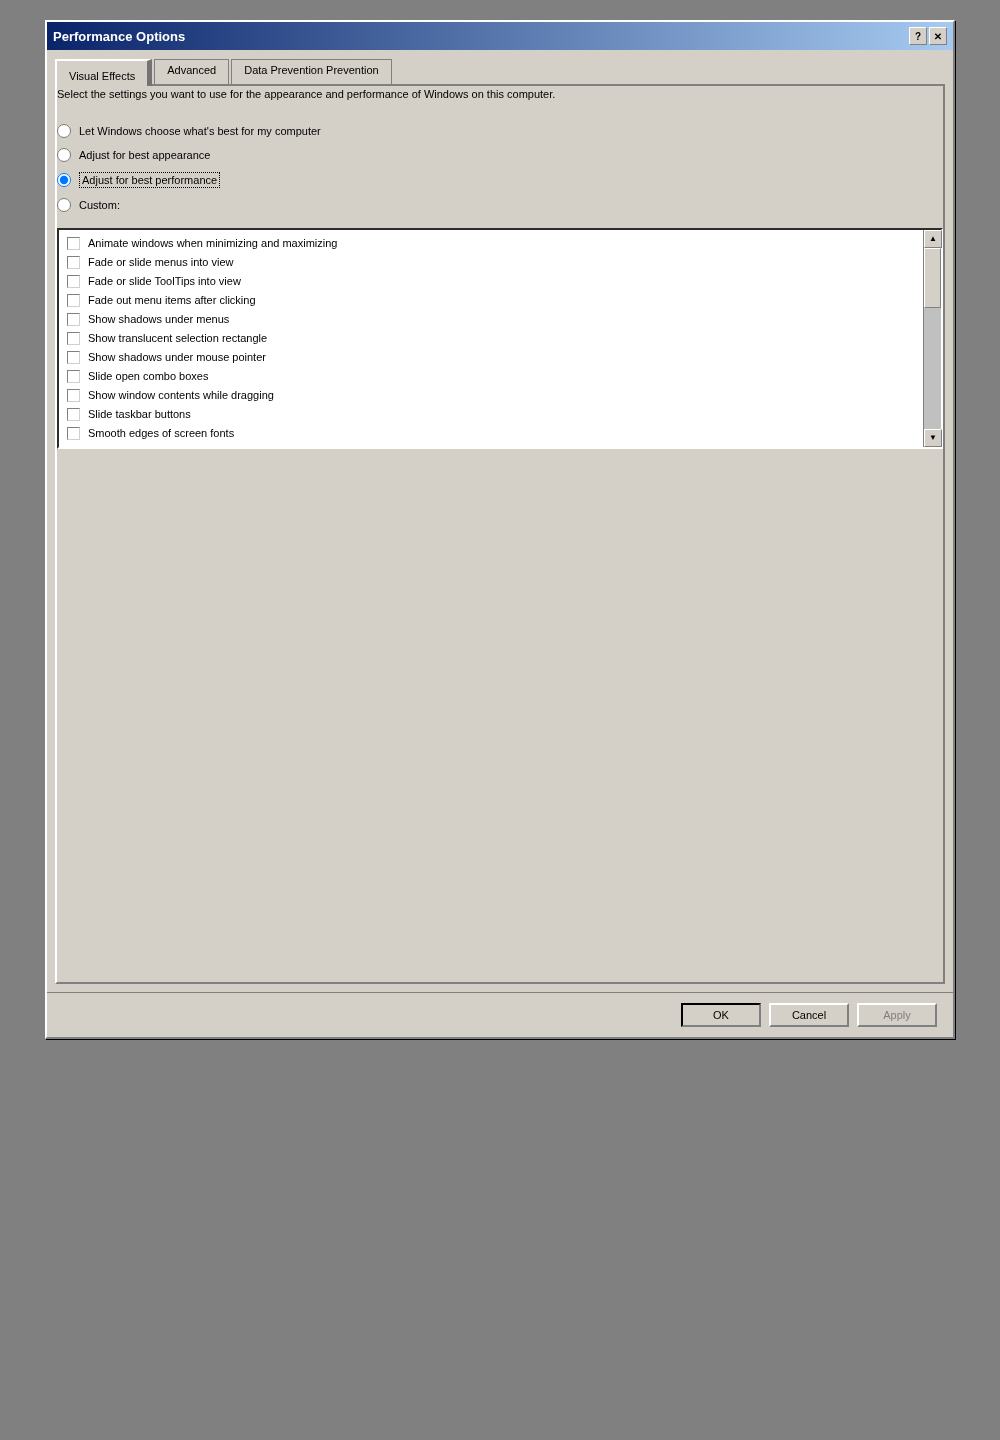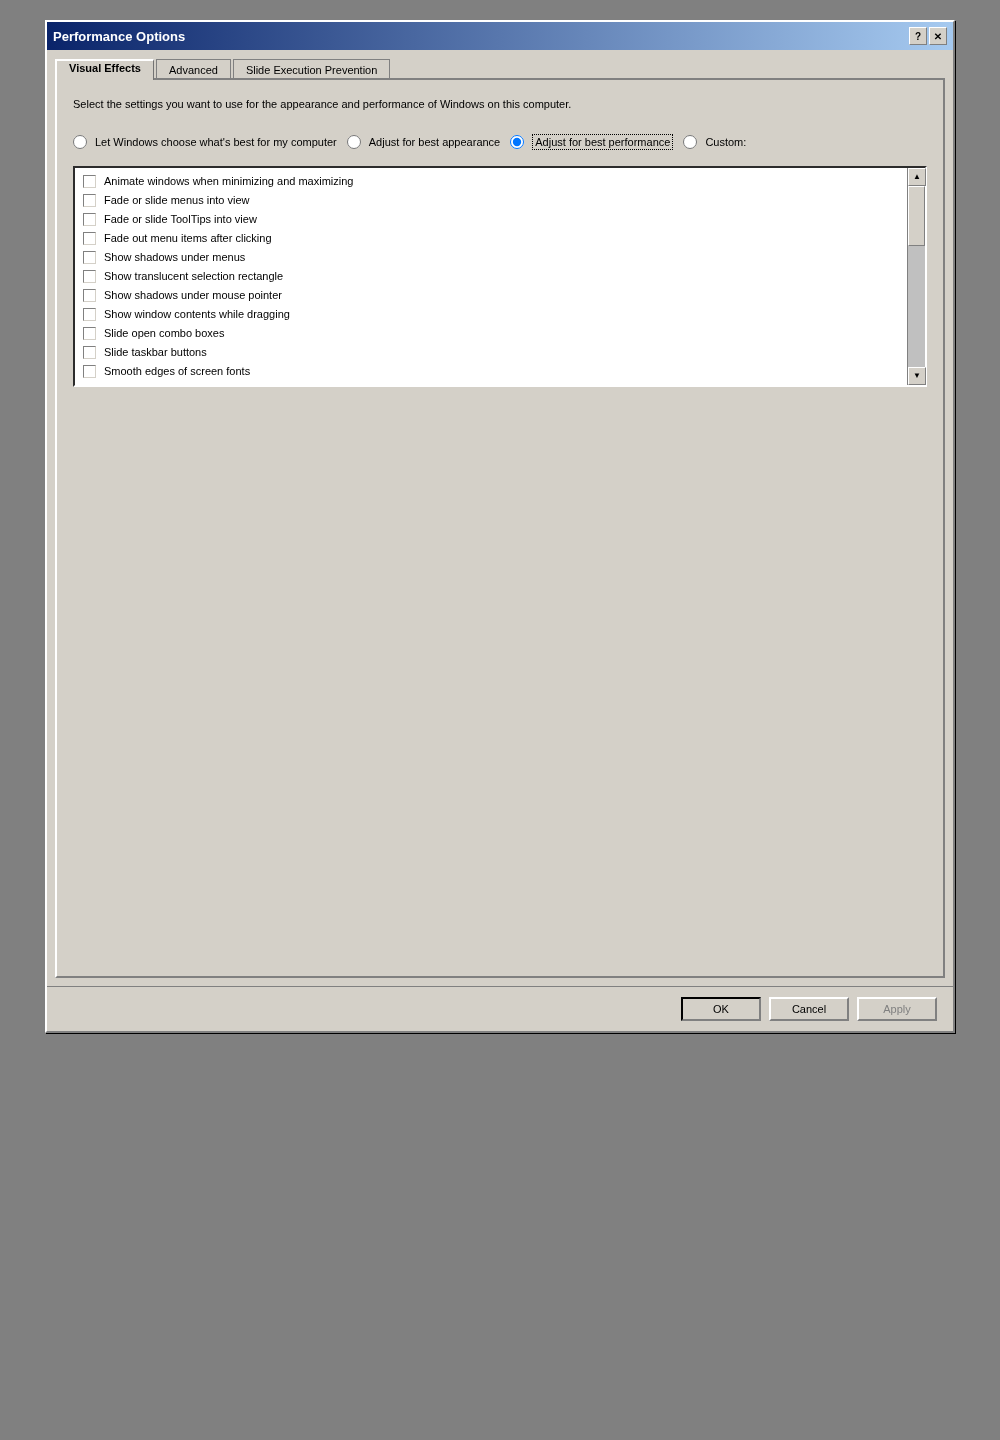--- a/index.html
+++ b/index.html
@@ -82,48 +82,47 @@
       font-size: 11px;
       margin-right: 2px;
       position: relative;
       top: 1px;
     }
 
     .tab.active {
       background: #d4d0c8;
       border-top: 2px solid #ffffff;
       border-left: 2px solid #ffffff;
-      border-right: 1px solid #737373;
+      border-right: 5px solid #737373;
       border-bottom: none;
       z-index: 2;
-      padding-top: 1px;
-      font-weight: bold;
+      padding-top: 9px;
+      font-weight: normal;
     }
 
     .tab-panel {
       background: #d4d0c8;
       border: 2px solid #808080;
       border-top: 2px solid #808080;
       border-left: 2px solid #ffffff;
-      padding: 16px;
       min-height: 900px;
       position: relative;
       z-index: 1;
     }
 
     .description-text {
       font-size: 11px;
       line-height: 1.6;
       margin-bottom: 20px;
       color: #000;
     }
 
     .radio-group {
       display: flex;
-      flex-direction: row;
+      flex-direction: column;
       gap: 10px;
       margin-bottom: 16px;
     }
 
     .radio-item {
       display: flex;
       align-items: center;
       gap: 8px;
       font-size: 11px;
       cursor: pointer;
@@ -266,21 +265,21 @@
   <div class="dialog-content">
 
     <div class="tabs-container">
       <div class="tab active">
         <span>Visual Effects</span>
       </div>
       <div class="tab">
         <span>Advanced</span>
       </div>
       <div class="tab">
-        <span>Slide Execution Prevention</span>
+        <span>Data Prevention Prevention</span>
       </div>
     </div>
 
     <div class="tab-panel">
       <p class="description-text">Select the settings you want to use for the appearance and performance of Windows on this computer.</p>
 
       <div class="radio-group">
         <label class="radio-item">
           <input type="radio" class="radio-input" name="visual-perf" style="">
           <span>Let Windows choose what's best for my computer</span>
@@ -324,25 +323,25 @@
           <label class="list-item">
             <span class="checkbox-item"></span>
             <span>Show translucent selection rectangle</span>
           </label>
           <label class="list-item">
             <span class="checkbox-item"></span>
             <span>Show shadows under mouse pointer</span>
           </label>
           <label class="list-item">
             <span class="checkbox-item"></span>
+            <span>Slide open combo boxes</span>
+          </label>
+          <label class="list-item">
+            <span class="checkbox-item"></span>
             <span>Show window contents while dragging</span>
-          </label>
-          <label class="list-item">
-            <span class="checkbox-item"></span>
-            <span>Slide open combo boxes</span>
           </label>
           <label class="list-item">
             <span class="checkbox-item"></span>
             <span>Slide taskbar buttons</span>
           </label>
           <label class="list-item">
             <span class="checkbox-item"></span>
             <span>Smooth edges of screen fonts</span>
           </label>
         </div>

